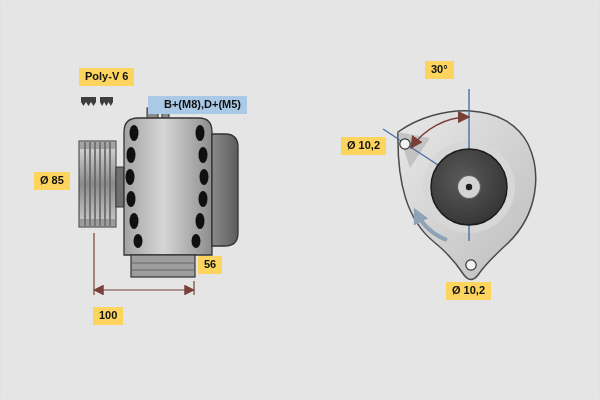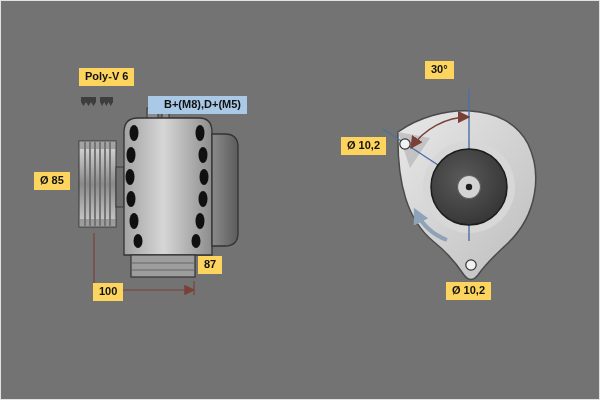--- a/index.html
+++ b/index.html
@@ -1,17 +1,17 @@
 <!DOCTYPE html>
 <html style="--label-bg: #fcd45e; --terminal-label-bg: #a9c9e6; --dimension-line: #7a4038; --guide-line: #4a6fa5;"><head>
 <meta charset="utf-8">
 <style>
   html,body{margin:0;padding:0;background:#fff;}
   .stage{
-    position:relative;width:600px;height:400px;background:#737373;
+    position:relative;width:600px;height:400px;background:#e5e5e5;
     border:1px solid #e2e2e2;box-sizing:border-box;overflow:hidden;
     font-family:"Liberation Sans",sans-serif;
   }
   .stage svg{position:absolute;left:0;top:0;}
   .lbl{
     position:absolute;font-size:11px;font-weight:bold;color:#111;
     padding:2px 6px;line-height:1.25;white-space:nowrap;
   }
   .lbl.yellow{background:var(--label-bg,#fcd45e);}
   .lbl.blue{background:var(--terminal-label-bg,#a9c9e6);padding-left:16px;}
@@ -147,23 +147,23 @@
       <path d="M446,239 A57,57 0 0 1 415,211" fill="none" stroke="#8fa3b8" stroke-width="4" marker-end="url(#rotArrow)"></path>
     </g>
   </svg>
 
   <div class="lbl yellow" style="left:78px;top:67px">Poly-V 6</div>
 
   <div class="lbl blue" style="left:147px;top:95px">B+(M8),D+(M5)</div>
 
   <div class="lbl yellow" style="left:33px;top:171px">Ø 85</div>
 
-  <div class="lbl yellow" style="left:197px;top:255px">87</div>
+  <div class="lbl yellow" style="left:197px;top:255px">56</div>
 
-  <div class="lbl yellow" style="left:92px;top:282px">100</div>
+  <div class="lbl yellow" style="left:92px;top:306px">100</div>
 
   <div class="lbl yellow" style="left:424px;top:60px">30°</div>
 
   <div class="lbl yellow" style="left:340px;top:136px">Ø 10,2</div>
 
   <div class="lbl yellow" style="left:445px;top:281px">Ø 10,2</div>
 
 </div>
 
 </body></html>

